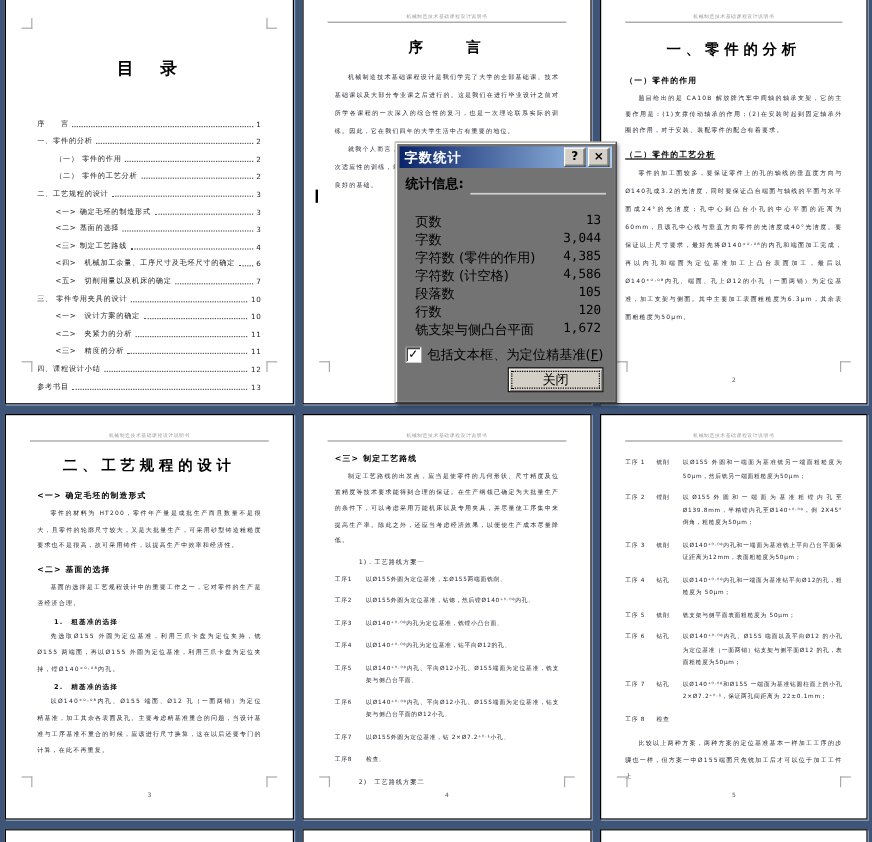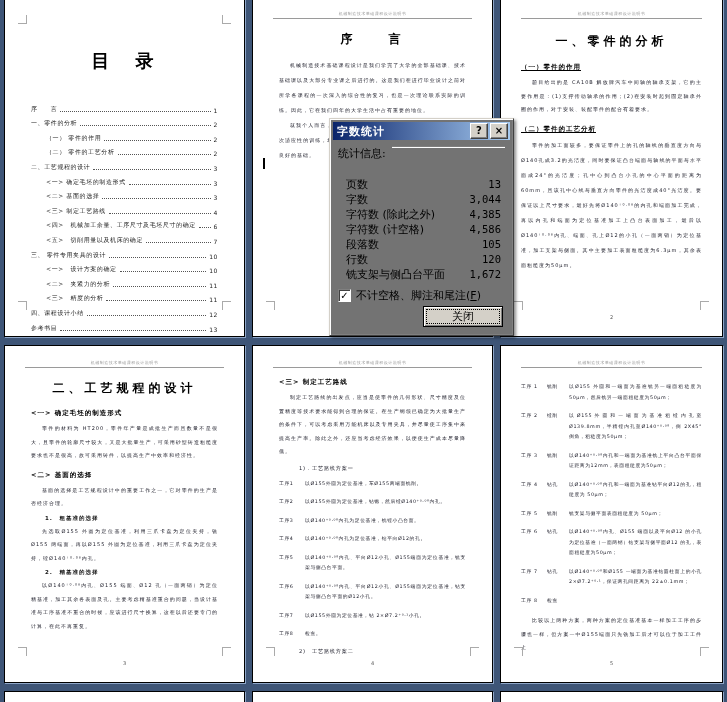--- a/index.html
+++ b/index.html
@@ -81,21 +81,21 @@
   }
   .wc-title{color:#fff;font-weight:bold;font-size:11px;letter-spacing:1px;}
   .wc-tbtns{margin-left:auto;display:flex;gap:2px;padding-right:2px;}
   .wc-tbtn{
     width:16px;height:14px;background:#d4d0c8;
     border:1px solid;border-color:#fff #404040 #404040 #fff;
     box-shadow:inset -1px -1px 0 #808080;
     font-size:10px;font-weight:bold;color:#000;
     display:flex;align-items:center;justify-content:center;line-height:1;
   }
-  .wc-section{display:flex;align-items:flex-start;margin:27px 8px 16px 8px;font-size:11px;color:#000;}
+  .wc-section{display:flex;align-items:flex-end;margin:27px 8px 16px 8px;font-size:11px;color:#000;font-weight:bold;}
   .wc-sect-line{flex:1;height:1px;background:#808080;box-shadow:0 1px 0 #fff;margin-left:6px;}
   .wc-rows{margin:2px 0 0 0;}
   .wc-row{display:flex;justify-content:space-between;align-items:flex-end;
     padding:0 12px 0 16px;font-size:11px;line-height:15px;color:#000;}
   .wc-val{text-align:right;font-family:"DejaVu Sans Mono","Liberation Mono",monospace;font-size:10.5px;}
   .wc-check{display:flex;align-items:center;margin:6px 8px 0 8px;font-size:11px;color:#000;}
   .wc-checkbox{
     width:11px;height:11px;background:#fff;margin-right:5px;flex:0 0 auto;
     border:1px solid;border-color:#808080 #fff #fff #808080;
     box-shadow:inset 1px 1px 0 #404040;
@@ -116,21 +116,21 @@
 <body>
 
 <div class="stage">
 
   <div class="page pg-r1 pg-c1">
     <div class="corner c-tl"></div>
     <div class="corner c-tr"></div>
     <div class="corner c-bl"></div>
     <div class="corner c-br"></div>
     <div class="content" style="padding-top:52px;">
-      <div class="doc-title" style="font-size:18px;">目　录</div>
+      <div class="doc-title" style="font-size:14px;">目　录</div>
       <div class="toc">
         <div class="toc-row">
             <span>序　　言</span>
             <span class="toc-dots"></span>
             <span class="toc-pg">1</span>
           </div>
         <div class="toc-row">
             <span>一、零件的分析</span>
             <span class="toc-dots"></span>
             <span class="toc-pg">2</span>
@@ -220,21 +220,21 @@
     </div>
     <div class="cursor" style="left:10px;top:161px;"></div>
   </div>
 
   <div class="page pg-r1 pg-c3">
     <div class="page-header">机械制造技术基础课程设计说明书</div>
     <div class="corner c-bl"></div>
     <div class="corner c-br"></div>
     <div class="content" style="padding-top:14px;">
       <div class="doc-title">一、零件的分析</div>
-      <div class="h-sec" style="margin-top:13px;text-decoration:underline;">（一）零件的作用</div>
+      <div class="h-sec" style="margin-top:13px;">（一）零件的作用</div>
       <p class="para para-tight" style="margin-top:4px;">题目给出的是 CA10B 解放牌汽车中间轴的轴承支架，它的主要作用是：(1)支撑传动轴承的作用；(2)在安装时起到固定轴承外圈的作用，对于安装、装配零件的配合有着要求。</p>
       <div class="h-sec" style="margin-top:8px;text-decoration:underline;">（二）零件的工艺分析</div>
       <p class="para" style="margin-top:4px;">零件的加工面较多，要保证零件上的孔的轴线的垂直度方向与Ø140孔成3.2的光洁度，同时要保证凸台端面与轴线的平面与水平面成24°的光洁度；孔中心到凸台小孔的中心平面的距离为60mm，且该孔中心线与垂直方向零件的光洁度成40°光洁度。要保证以上尺寸要求，最好先将Ø140⁺⁰·⁰⁸的内孔和端面加工完成，再以内孔和端面为定位基准加工上凸台表面加工，最后以Ø140⁺⁰·⁰⁸内孔、端面、孔上Ø12的小孔（一面两销）为定位基准，加工支架与侧面。其中主要加工表面粗糙度为6.3μm，其余表面粗糙度为50μm。</p>
     </div>
     <div class="page-num">2</div>
   </div>
 
   <div class="page pg-r2 pg-c1">
     <div class="page-header">机械制造技术基础课程设计说明书</div>
     <div class="corner c-bl"></div>
@@ -367,21 +367,21 @@
     <div class="wc-rows">
       <div class="wc-row">
           <span>页数</span>
           <span class="wc-val">13</span>
         </div>
       <div class="wc-row">
           <span>字数</span>
           <span class="wc-val">3,044</span>
         </div>
       <div class="wc-row">
-          <span>字符数 (除此之外)</span>
+          <span>字符数 (零件的作用)</span>
           <span class="wc-val">4,385</span>
         </div>
       <div class="wc-row">
           <span>字符数 (计空格)</span>
           <span class="wc-val">4,586</span>
         </div>
       <div class="wc-row">
           <span>段落数</span>
           <span class="wc-val">105</span>
         </div>
@@ -389,18 +389,18 @@
           <span>行数</span>
           <span class="wc-val">120</span>
         </div>
       <div class="wc-row">
           <span>铣支架与侧凸台平面</span>
           <span class="wc-val">1,672</span>
         </div>
     </div>
     <div class="wc-check">
       <span class="wc-checkbox">✓</span>
-      <span><span>不计空格、脚注和尾注(</span><span class="wc-mnemonic">F</span><span>)</span></span>
+      <span><span>包括文本框、为定位精基准(</span><span class="wc-mnemonic">F</span><span>)</span></span>
     </div>
     <div class="wc-close-btn">关闭</div>
   </div>
 
 </div>
 
 </body></html>

